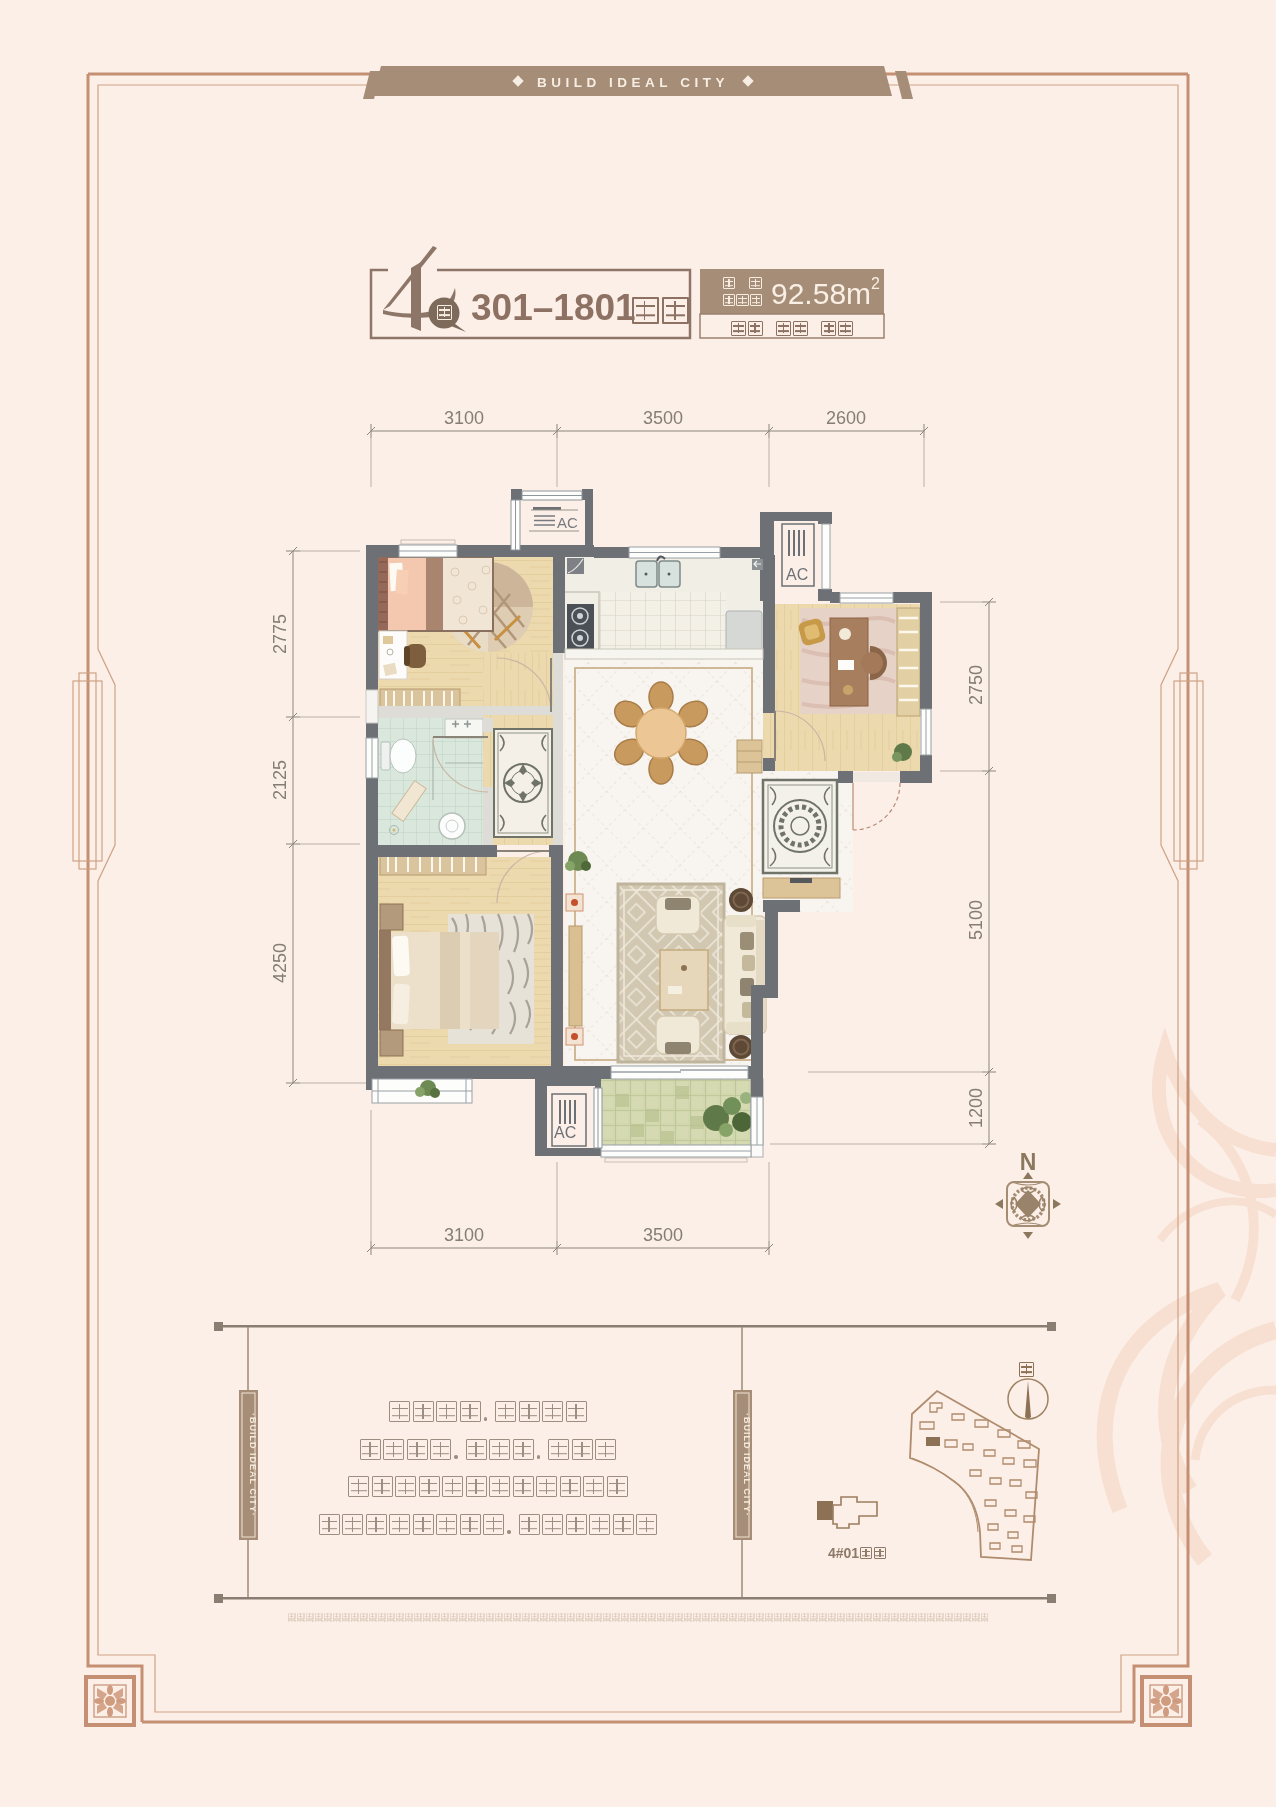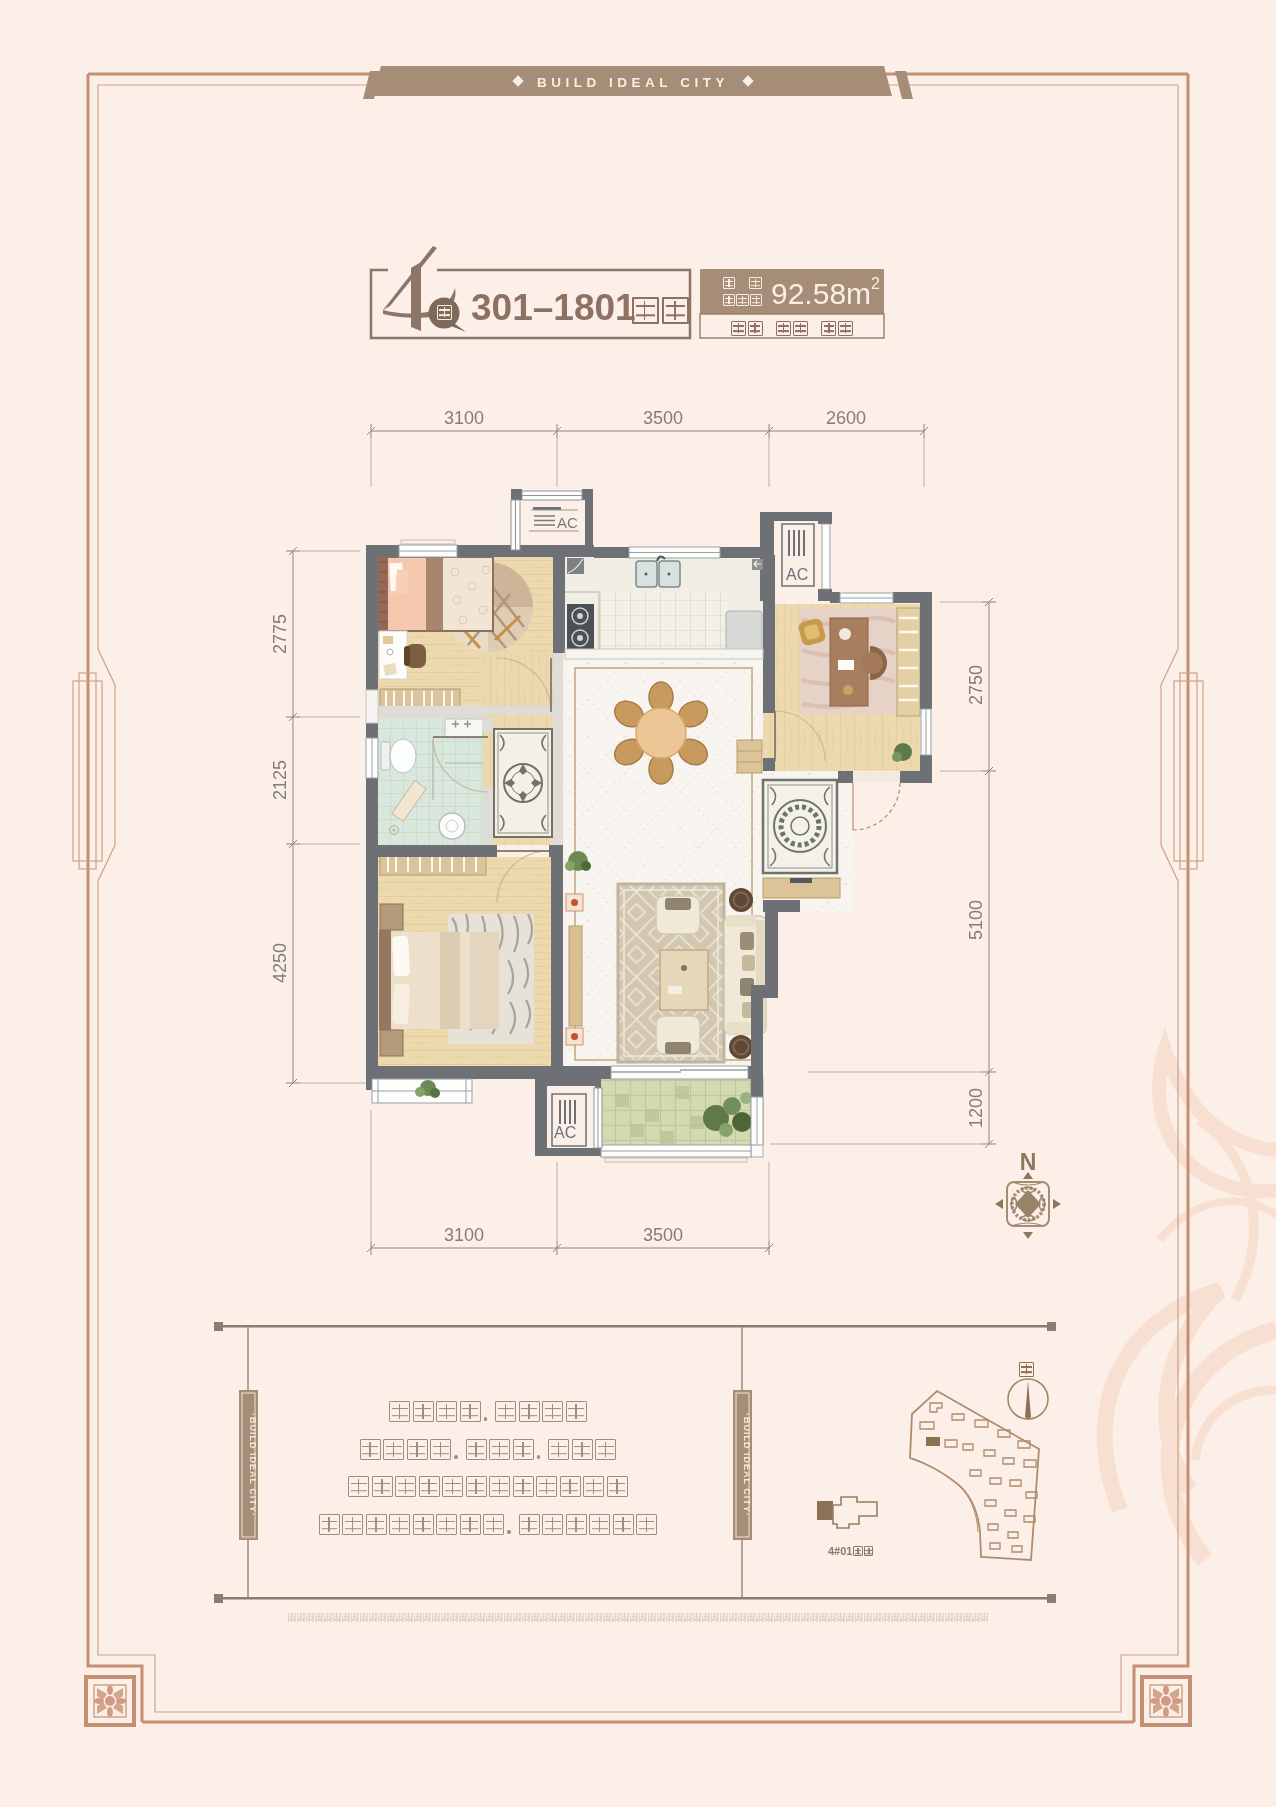--- a/index.html
+++ b/index.html
@@ -670,13 +670,13 @@
 <div class="abs" style="left:188px;top:1398px;width:600px;text-align:center;color:#9e8d81;font-size:24px;"><span class="cj"></span><span class="cj"></span><span class="cj"></span><span class="cj"></span><span class="cm"></span><span class="cj"></span><span class="cj"></span><span class="cj"></span><span class="cj"></span></div>
 <div class="abs" style="left:188px;top:1436px;width:600px;text-align:center;color:#9e8d81;font-size:24px;"><span class="cj"></span><span class="cj"></span><span class="cj"></span><span class="cj"></span><span class="cm"></span><span class="cj"></span><span class="cj"></span><span class="cj"></span><span class="cm"></span><span class="cj"></span><span class="cj"></span><span class="cj"></span></div>
 <div class="abs" style="left:188px;top:1473px;width:600px;text-align:center;color:#9e8d81;font-size:24px;"><span class="cj"></span><span class="cj"></span><span class="cj"></span><span class="cj"></span><span class="cj"></span><span class="cj"></span><span class="cj"></span><span class="cj"></span><span class="cj"></span><span class="cj"></span><span class="cj"></span><span class="cj"></span></div>
 <div class="abs" style="left:188px;top:1511px;width:600px;text-align:center;color:#9e8d81;font-size:24px;"><span class="cj"></span><span class="cj"></span><span class="cj"></span><span class="cj"></span><span class="cj"></span><span class="cj"></span><span class="cj"></span><span class="cj"></span><span class="cm"></span><span class="cj"></span><span class="cj"></span><span class="cj"></span><span class="cj"></span><span class="cj"></span><span class="cj"></span></div>
 
 <div class="abs" style="left:239px;top:1394px;width:19px;text-align:center;color:#f3e8da;font-size:9px;font-weight:bold;letter-spacing:1px;writing-mode:vertical-rl;height:142px;">·BUILD IDEAL CITY·</div>
 <div class="abs" style="left:733px;top:1394px;width:19px;text-align:center;color:#f3e8da;font-size:9px;font-weight:bold;letter-spacing:1px;writing-mode:vertical-rl;height:142px;">·BUILD IDEAL CITY·</div>
 
 <div class="abs" style="left:1018px;top:1360px;color:#8d7154;font-size:17px;"><span class="cj"></span></div>
 
-<div class="abs" style="left:828px;top:1545px;color:#8d7a68;font-size:11px;font-weight:bold;">4#01<span class="cj"></span><span class="cj"></span></div>
+<div class="abs" style="left:828px;top:1545px;color:#8d7a68;font-size:14px;font-weight:bold;">4#01<span class="cj"></span><span class="cj"></span></div>
 
 </body></html>

